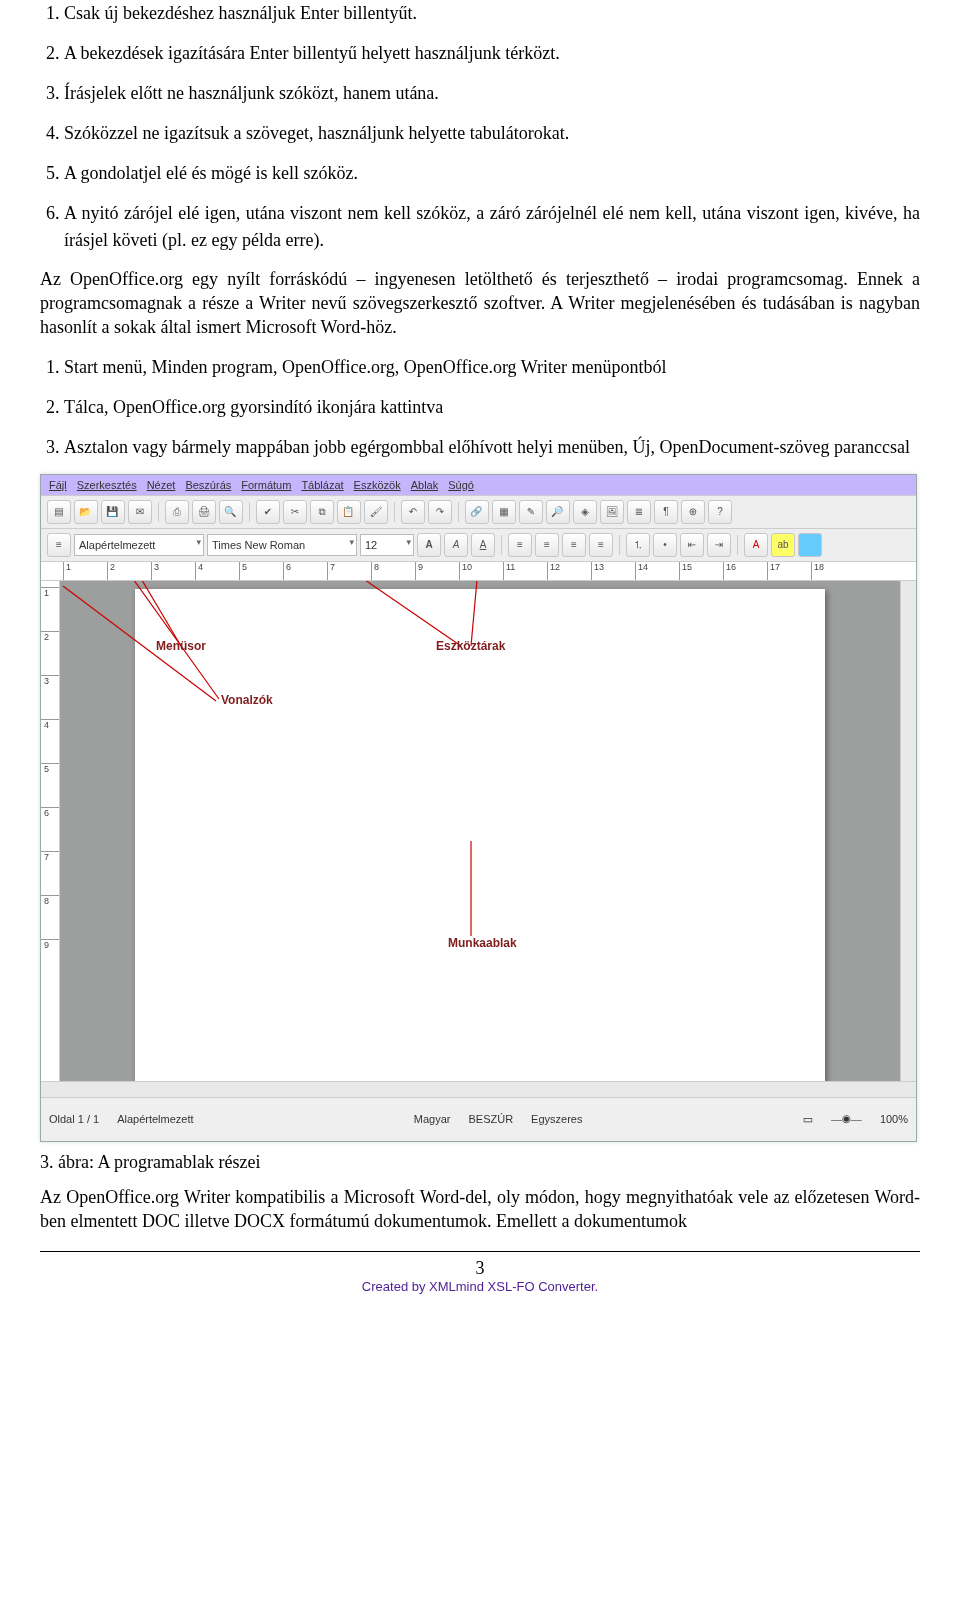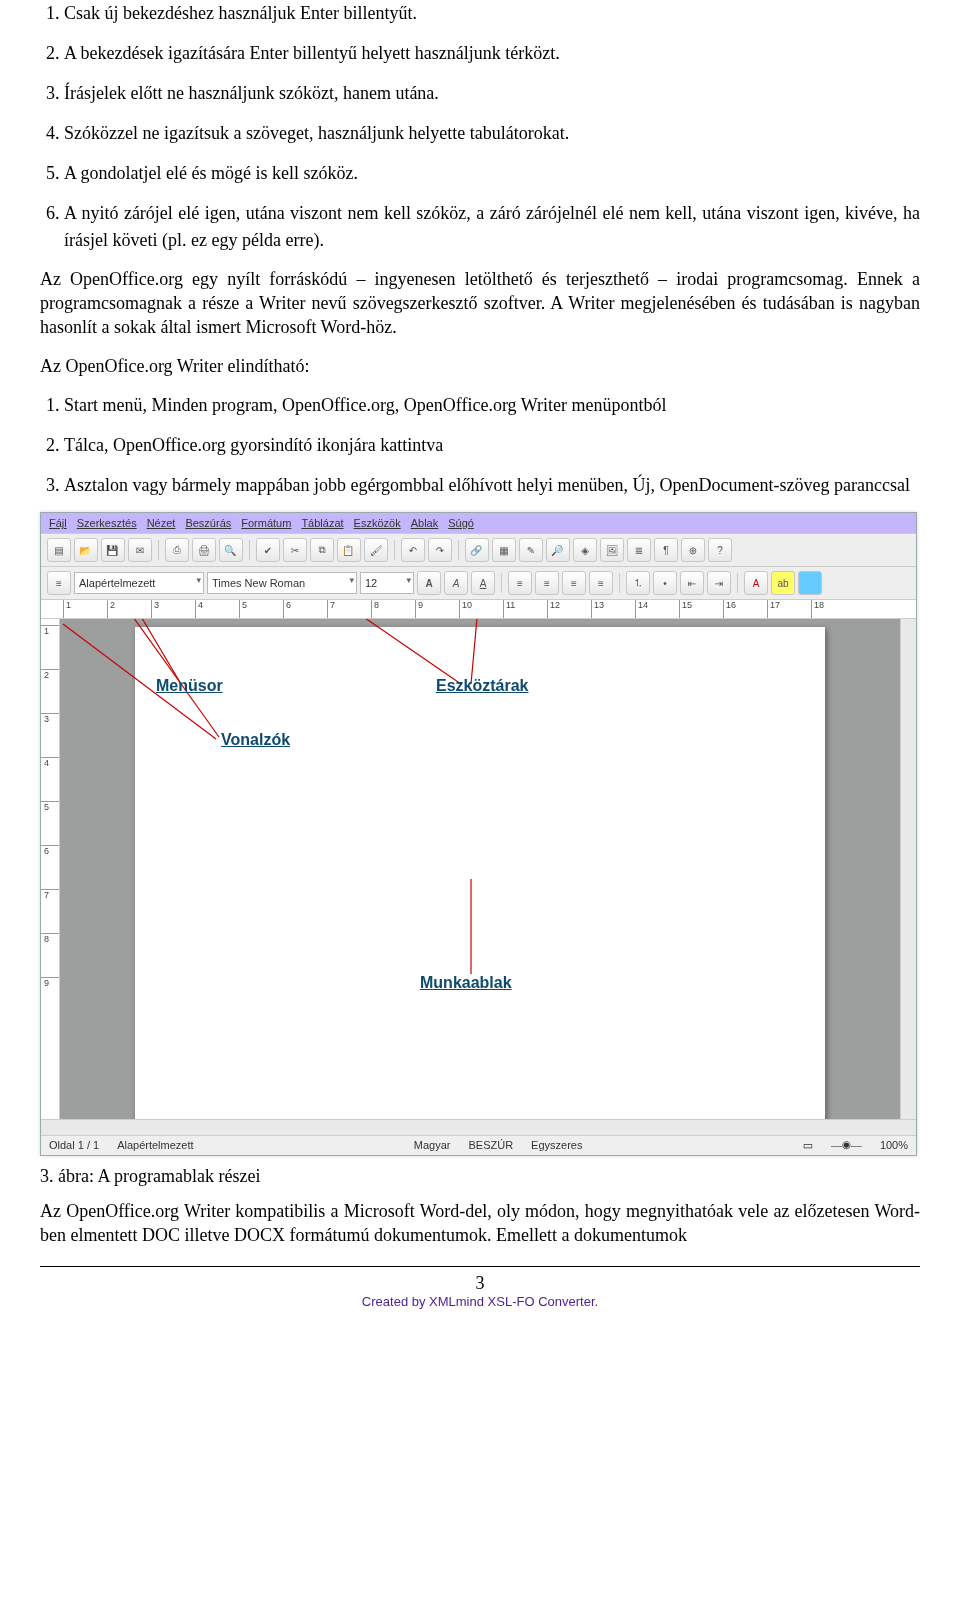--- a/index.html
+++ b/index.html
@@ -166,33 +166,32 @@
     border-left: 1px solid #ccc;
   }
   .scrollbar-h {
     height: 15px;
     background: #e9e9e9;
     border-top: 1px solid #ccc;
   }
   .statusbar {
     display: flex;
     gap: 18px;
-    padding: 3px 8px;
+    padding: 15px 8px;
     background: #efefef;
     border-top: 1px solid #ccc;
     font-size: 11px;
   }
   .statusbar .spacer { flex: 1; }
   .callout {
     position: absolute;
-    color: #0c4a6e;
+    color: #7f1d1d;
     font-weight: bold;
-    font-size: 16px;
+    font-size: 12px;
     pointer-events: none;
-    text-decoration: underline;
   }
   svg.callout-lines {
     position: absolute;
     left: 0; top: 0;
     pointer-events: none;
   }
   .caption {
     font-size: 18px;
     margin: 10px 0 12px 0;
   }
@@ -222,21 +221,20 @@
     <li>Írásjelek előtt ne használjunk szóközt, hanem utána.</li>
     <li>Szóközzel ne igazítsuk a szöveget, használjunk helyette tabulátorokat.</li>
     <li>A gondolatjel elé és mögé is kell szóköz.</li>
     <li>A nyitó zárójel elé igen, utána viszont nem kell szóköz, a záró zárójelnél elé nem kell, utána viszont igen, kivéve, ha írásjel követi (pl. ez egy példa erre).</li>
   </ol>
 
 
 
   <p class="body">Az OpenOffice.org egy nyílt forráskódú – ingyenesen letölthető és terjeszthető – irodai programcsomag. Ennek a programcsomagnak a része a Writer nevű szövegszerkesztő szoftver. A Writer megjelenésében és tudásában is nagyban hasonlít a sokak által ismert Microsoft Word-höz.</p>
 
-  <p class="body">Az OpenOfice.org Writer elindítható:</p>
 
   <ol class="start">
     <li>Start menü, Minden program, OpenOffice.org, OpenOffice.org Writer menüpontból</li>
     <li>Tálca, OpenOffice.org gyorsindító ikonjára kattintva</li>
     <li>Asztalon vagy bármely mappában jobb egérgombbal előhívott helyi menüben, Új, OpenDocument-szöveg paranccsal</li>
   </ol>
 
   <div class="figure-wrap">
     <div class="writer-window">
 
@@ -355,21 +353,21 @@
           <line x1="60" y1="-70" x2="140" y2="65" stroke="#c00" stroke-width="1.2"></line>
           <line x1="260" y1="-45" x2="420" y2="65" stroke="#c00" stroke-width="1.2"></line>
           <line x1="440" y1="-45" x2="430" y2="65" stroke="#c00" stroke-width="1.2"></line>
           <line x1="22" y1="5" x2="175" y2="120" stroke="#c00" stroke-width="1.2"></line>
           <line x1="90" y1="-5" x2="178" y2="118" stroke="#c00" stroke-width="1.2"></line>
           <line x1="430" y1="260" x2="430" y2="355" stroke="#c00" stroke-width="1.2"></line>
         </svg>
         <div class="callout" style="left:115px; top:58px">Menüsor</div>
         <div class="callout" style="left:395px; top:58px">Eszköztárak</div>
         <div class="callout" style="left:180px; top:112px">Vonalzók</div>
-        <div class="callout" style="left:379px; top:355px">Munkaablak</div>
+        <div class="callout" style="left:407px; top:355px">Munkaablak</div>
       </div>
 
       <div class="scrollbar-h"></div>
 
       <div class="statusbar">
         <span>Oldal 1 / 1</span>
         <span>Alapértelmezett</span>
         <span class="spacer"></span>
         <span>Magyar</span>
         <span>BESZÚR</span>

